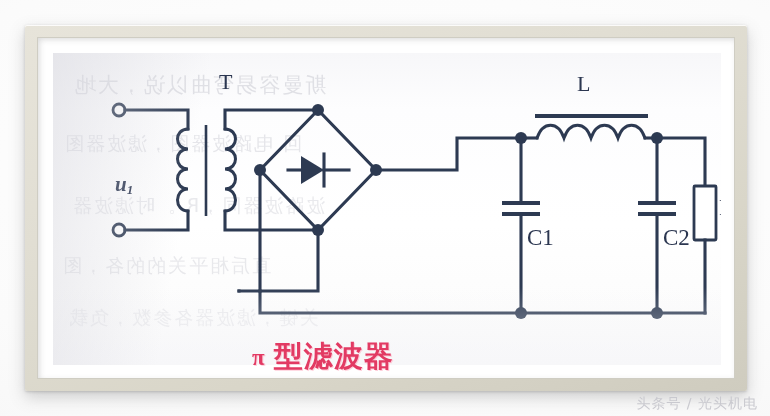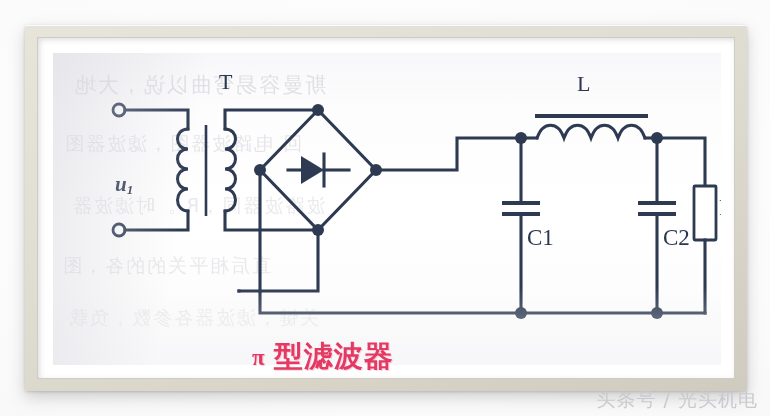--- a/index.html
+++ b/index.html
@@ -90,21 +90,21 @@
     font-weight:bold;font-size:29px;letter-spacing:1px;
     text-shadow:1px 1px 0 rgba(255,170,190,.55);
     white-space:nowrap;user-select:none;margin-top:8px;
   }
   .title .pi{font-size:23px;vertical-align:1px;}
 
   .watermark{
     position:absolute;right:12px;bottom:3px;
     color:#c9c9cf;
     font-family:"DejaVu Sans", sans-serif;
-    font-size:19px;letter-spacing:1px;white-space:nowrap;user-select:none;
+    font-size:14px;letter-spacing:1px;white-space:nowrap;user-select:none;
   }
 </style>
 </head>
 <body>
 
 <div id="stage">
 
   <div class="page-backdrop"></div>
 
   <div class="frame">

